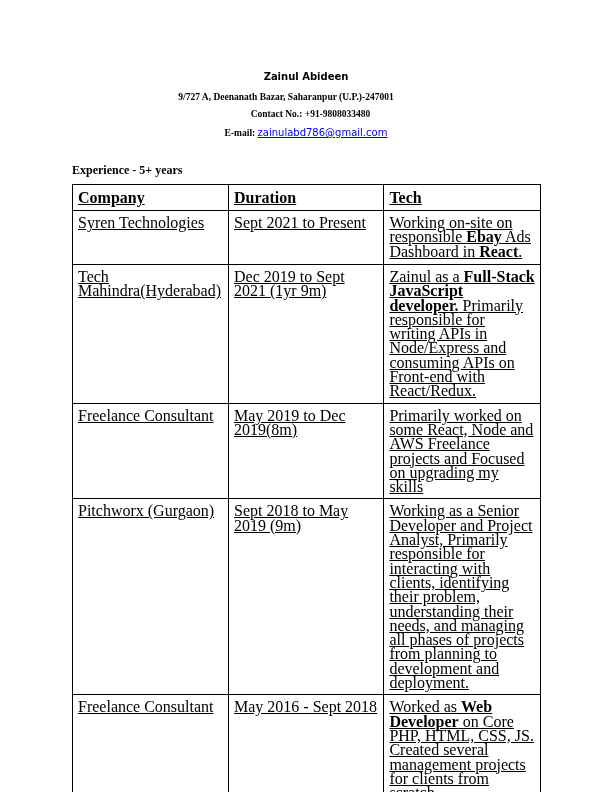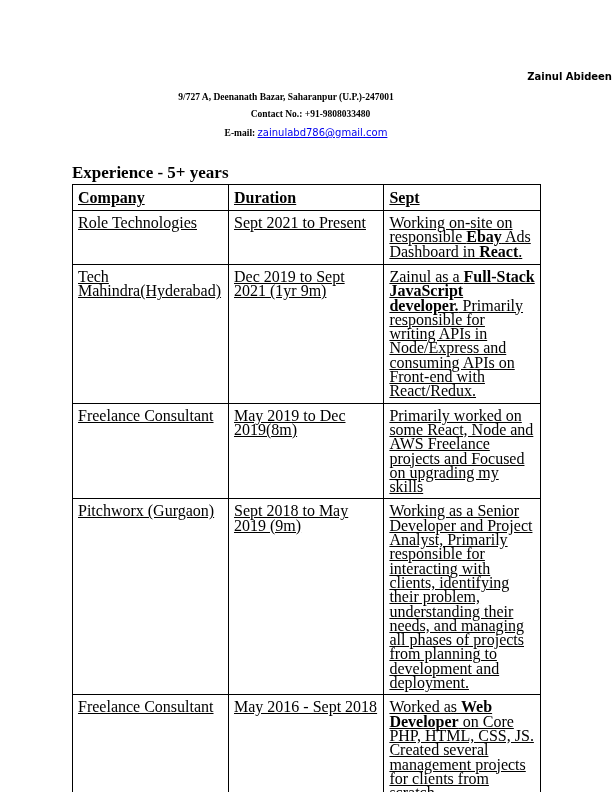--- a/index.html
+++ b/index.html
@@ -1,24 +1,24 @@
 <!DOCTYPE html>
 <html><head>
   <meta charset="utf-8">
   <style>
     * { margin: 0; padding: 0; box-sizing: border-box; }
     html, body { width: 612px; height: 792px; background: #ffffff; }
     body { position: relative; overflow: hidden; color: #000; }
     .header { position: absolute; left: 0; width: 612px; text-align: center; }
-    .name { top: 71px; font-family: "DejaVu Sans", sans-serif; font-weight: bold; font-size: 10px; left: 0; text-align: right; }
+    .name { top: 71px; font-family: "DejaVu Sans", sans-serif; font-weight: bold; font-size: 10px; left: 0; }
     .addr { top: 92px; font-family: "Liberation Serif", serif; font-weight: bold; font-size: 9.5px; left: -20px; }
     .contact { top: 109px; font-family: "Liberation Serif", serif; font-weight: bold; font-size: 9.5px; padding-left: 9px; }
     .email-line { top: 127px; font-family: "Liberation Serif", serif; font-weight: bold; font-size: 9.5px; }
     .email-line a { font-family: "DejaVu Sans", sans-serif; font-weight: normal; font-size: 10px; color: #0000ee; text-decoration: underline; }
-    .section-title { position: absolute; left: 72px; top: 163px; font-family: "Liberation Serif", serif; font-weight: bold; font-size: 17px; }
+    .section-title { position: absolute; left: 72px; top: 163px; font-family: "Liberation Serif", serif; font-weight: bold; font-size: 12px; }
     table { position: absolute; left: 72px; top: 184px; width: 469px; border-collapse: collapse; font-family: "Liberation Serif", serif; font-size: 16px; line-height: 14.3px; text-decoration: underline; }
     td, th { border: 1px solid #000; vertical-align: top; text-align: left; padding: 5px 5px 4px 5px; }
     th { font-weight: bold; height: 26px; padding-top: 6px; }
     col.c1 { width: 156px; } col.c2 { width: 156px; } col.c3 { width: 157px; }
     tr.r1 td { height: 54px; }
     tr.r2 td { height: 94px; }
     tr.r3 td { height: 81px; }
     tr.r4 td { height: 154px; }
     tr.r5 td { height: 82px; }
     b { font-weight: bold; }
@@ -36,26 +36,26 @@
 <table>
   <colgroup>
       <col class="c1">
       <col class="c2">
       <col class="c3">
     </colgroup>
   <thead>
     <tr>
       <th>Company</th>
       <th>Duration</th>
-      <th>Sept</th>
+      <th>Tech</th>
     </tr>
   </thead>
   <tbody>
     <tr class="r1">
-      <td>Role Technologies</td>
+      <td>Syren Technologies</td>
       <td>Sept 2021 to Present</td>
       <td><span>Working on-site on responsible </span><b>Ebay</b><span> Ads Dashboard in </span><b>React</b><span>.</span></td>
     </tr>
     <tr class="r2">
       <td>Tech Mahindra(Hyderabad)</td>
       <td>Dec 2019 to Sept 2021 (1yr 9m)</td>
       <td><span>Zainul as a </span><b>Full-Stack JavaScript developer.</b><span> Primarily responsible for writing APIs in Node/Express and consuming APIs on Front-end with React/Redux.</span></td>
     </tr>
     <tr class="r3">
       <td>Freelance Consultant</td>

